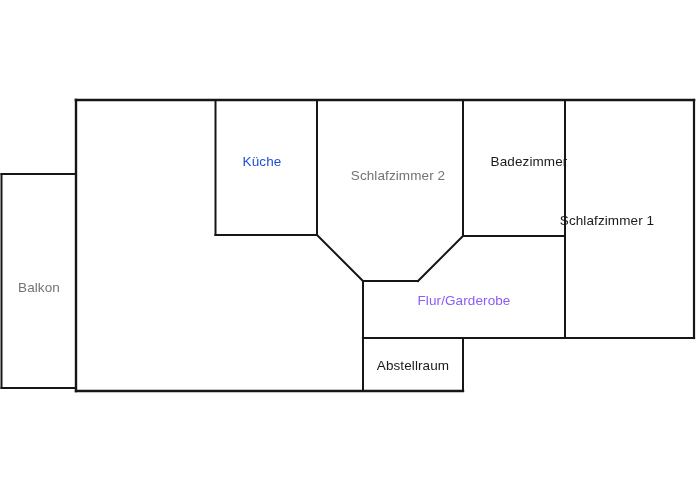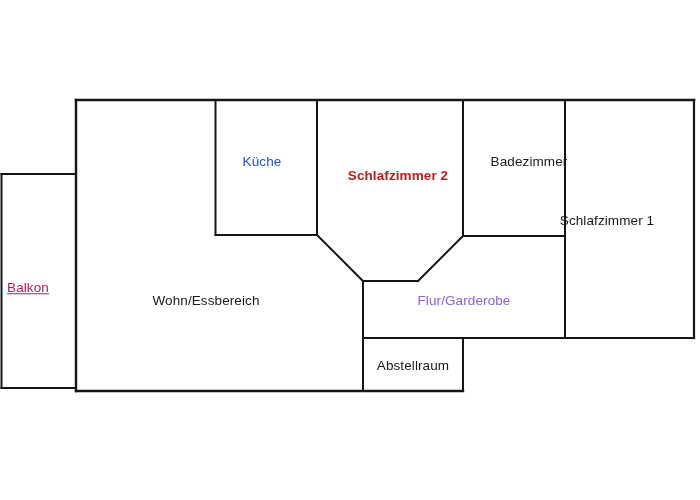--- a/index.html
+++ b/index.html
@@ -55,27 +55,26 @@
         <line x1="317" y1="235" x2="363" y2="281" stroke="#161616" stroke-width="2" stroke-linecap="square"></line>
         <line x1="363" y1="281" x2="418" y2="281" stroke="#161616" stroke-width="2" stroke-linecap="square"></line>
         <line x1="418" y1="281" x2="463" y2="236" stroke="#161616" stroke-width="2" stroke-linecap="square"></line>
         <line x1="363" y1="281" x2="363" y2="391" stroke="#161616" stroke-width="2" stroke-linecap="square"></line>
         <line x1="463" y1="100" x2="463" y2="236" stroke="#161616" stroke-width="2" stroke-linecap="square"></line>
         <line x1="463" y1="236" x2="565" y2="236" stroke="#161616" stroke-width="2" stroke-linecap="square"></line>
         <line x1="565" y1="100" x2="565" y2="338" stroke="#161616" stroke-width="2" stroke-linecap="square"></line>
       </g>
   </svg>
 
-  <div class="room-label" style="left: 28px; top: 288px; color: #be185d; text-decoration: underline;">Balkon</div>
+  <div class="room-label" style="left: 39px; top: 288px; color: #737373;">Balkon</div>
 
-  <div class="room-label" style="left: 206px; top: 301px; color: rgb(26, 26, 26);">Wohn/Essbereich</div>
 
   <div class="room-label" style="left: 262px; top: 162px; color: #1d4ed8;">Küche</div>
 
-  <div class="room-label" style="left: 398px; top: 176px; color: #b91c1c; font-weight: bold;">Schlafzimmer 2</div>
+  <div class="room-label" style="left: 398px; top: 176px; color: #737373;">Schlafzimmer 2</div>
 
   <div class="room-label" style="left: 505px; top: 162px; color: rgb(26, 26, 26); margin-left: 24px;">Badezimmer</div>
 
   <div class="room-label" style="left: 607px; top: 221px; color: rgb(26, 26, 26);">Schlafzimmer 1</div>
 
   <div class="room-label" style="left: 464px; top: 301px; color: #8b5cf6;">Flur/Garderobe</div>
 
   <div class="room-label" style="left: 413px; top: 366px; color: rgb(26, 26, 26); text-align: right;">Abstellraum</div>
 
 </div>

